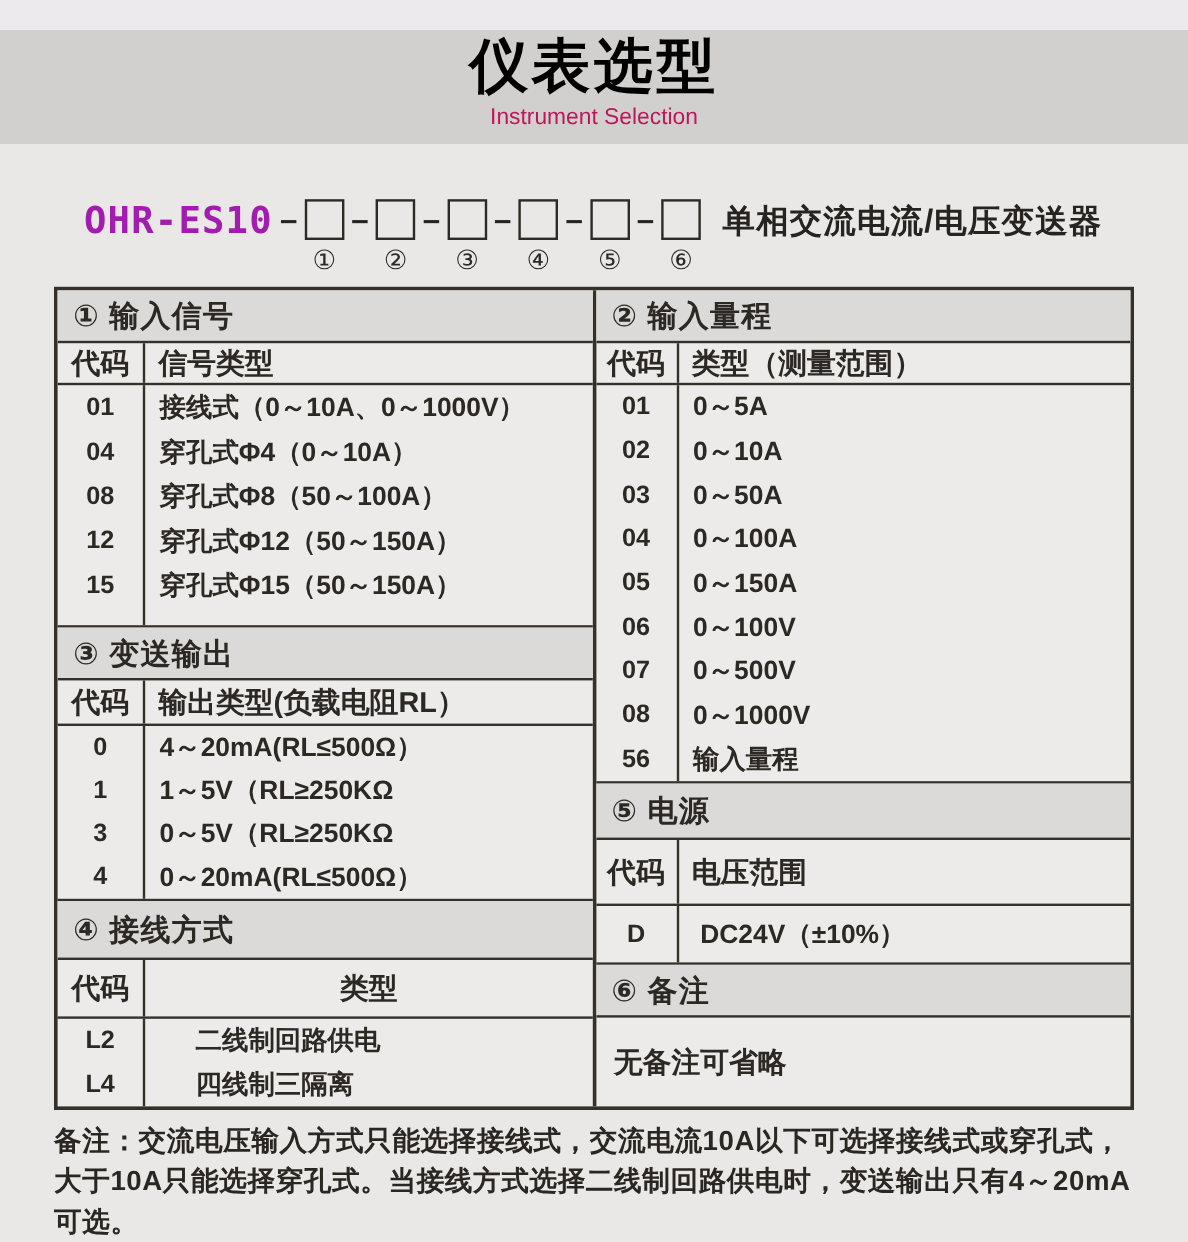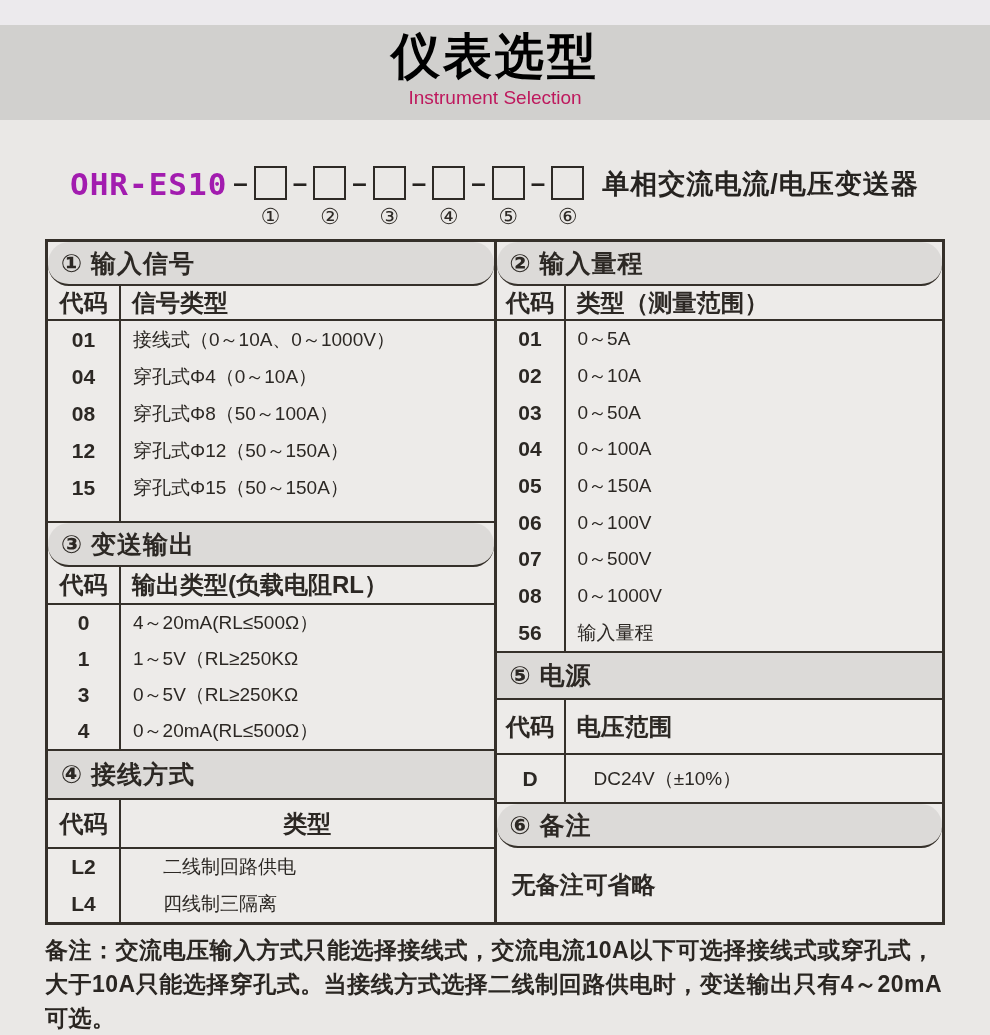--- a/index.html
+++ b/index.html
@@ -56,27 +56,27 @@
   .half.right .hdr .code-col{width:69px;}
   .hdr .label-col{flex:1;display:flex;align-items:center;padding-left:11px;font-size:24px;}
   .hdr .label-col.centered{justify-content:center;padding-left:0;}
 
   .data{display:flex;border-bottom:2px solid var(--line);}
   .data.last{border-bottom:none;}
   .codes{width:73px;border-right:2px solid var(--line);display:flex;flex-direction:column;}
   .half.right .codes{width:69px;}
   .labels{flex:1;display:flex;flex-direction:column;overflow:hidden;}
   .code{display:flex;align-items:center;justify-content:center;font-size:21px;font-weight:700;}
-  .lbl{display:flex;align-items:center;padding-left:12px;font-size:19px;font-weight:400;white-space:nowrap;}
+  .lbl{display:flex;align-items:center;padding-left:12px;font-size:22px;font-weight:700;white-space:nowrap;}
   .grow>.code,.grow>.lbl{flex:1;}
   .fx>.code,.fx>.lbl{height:37px;}
   .lbl.indent{padding-left:42px;}
-  .lbl.pad18{padding-left:28px;text-align:center;}
-
-  .b44{height:44px;border-radius:21px;} .b47{height:47px;} .b49a{height:49px;}
+  .lbl.pad18{padding-left:18px;text-align:center;}
+
+  .b44{height:44px;} .b47{height:47px;} .b49a{height:49px;}
   .h35{height:35px;} .h38{height:38px;} .h49{height:49px;} .h55{height:55px;}
   .d202{height:202px;} .d146{height:146px;} .d73{height:73px;}
   .d332{height:332px;} .d49{height:49px;} .d74{height:74px;}
 
   .single-cell{display:flex;align-items:center;padding-left:15px;font-size:24px;font-weight:700;}
 
   .footnote{
     position:absolute;left:45px;top:933px;width:905px;
     font-size:23px;font-weight:700;line-height:34px;color:#2a2622;
     letter-spacing:0.5px;

